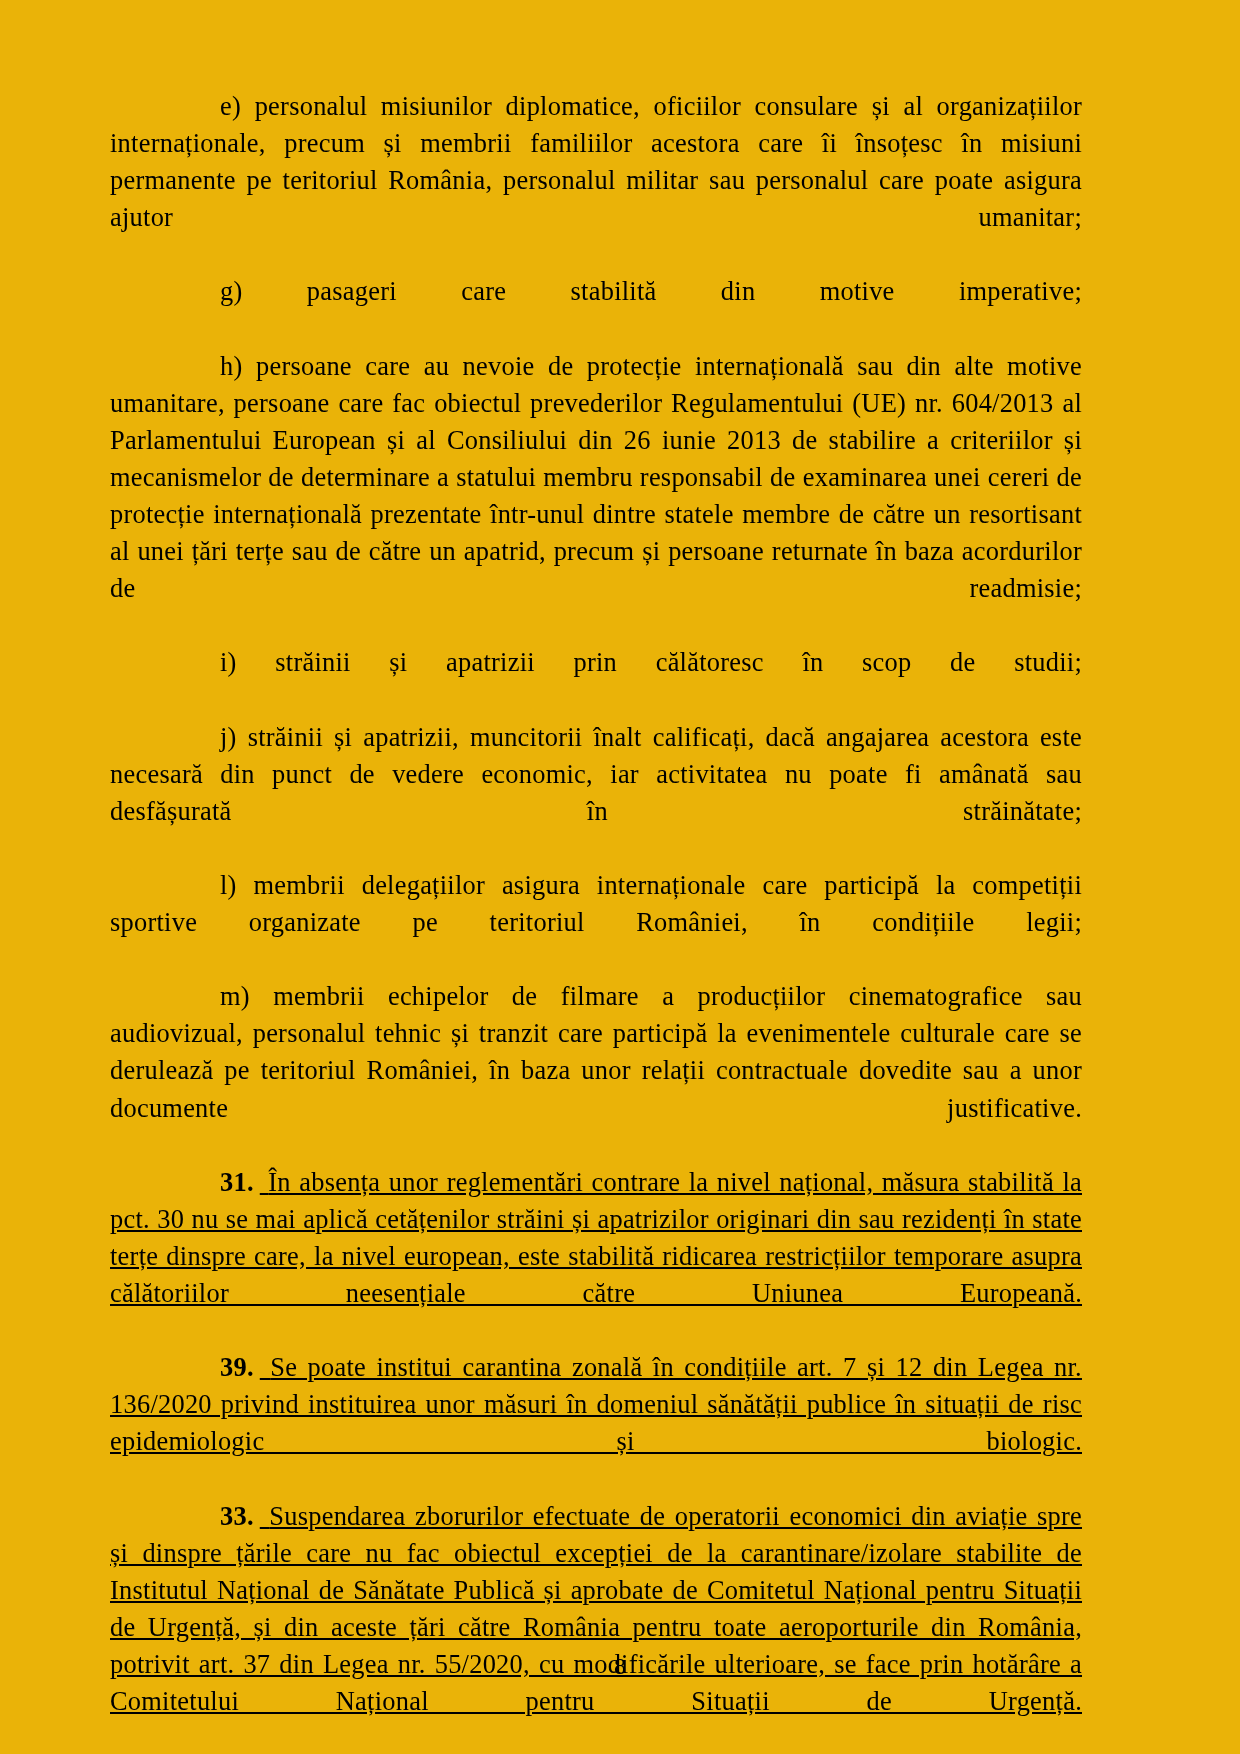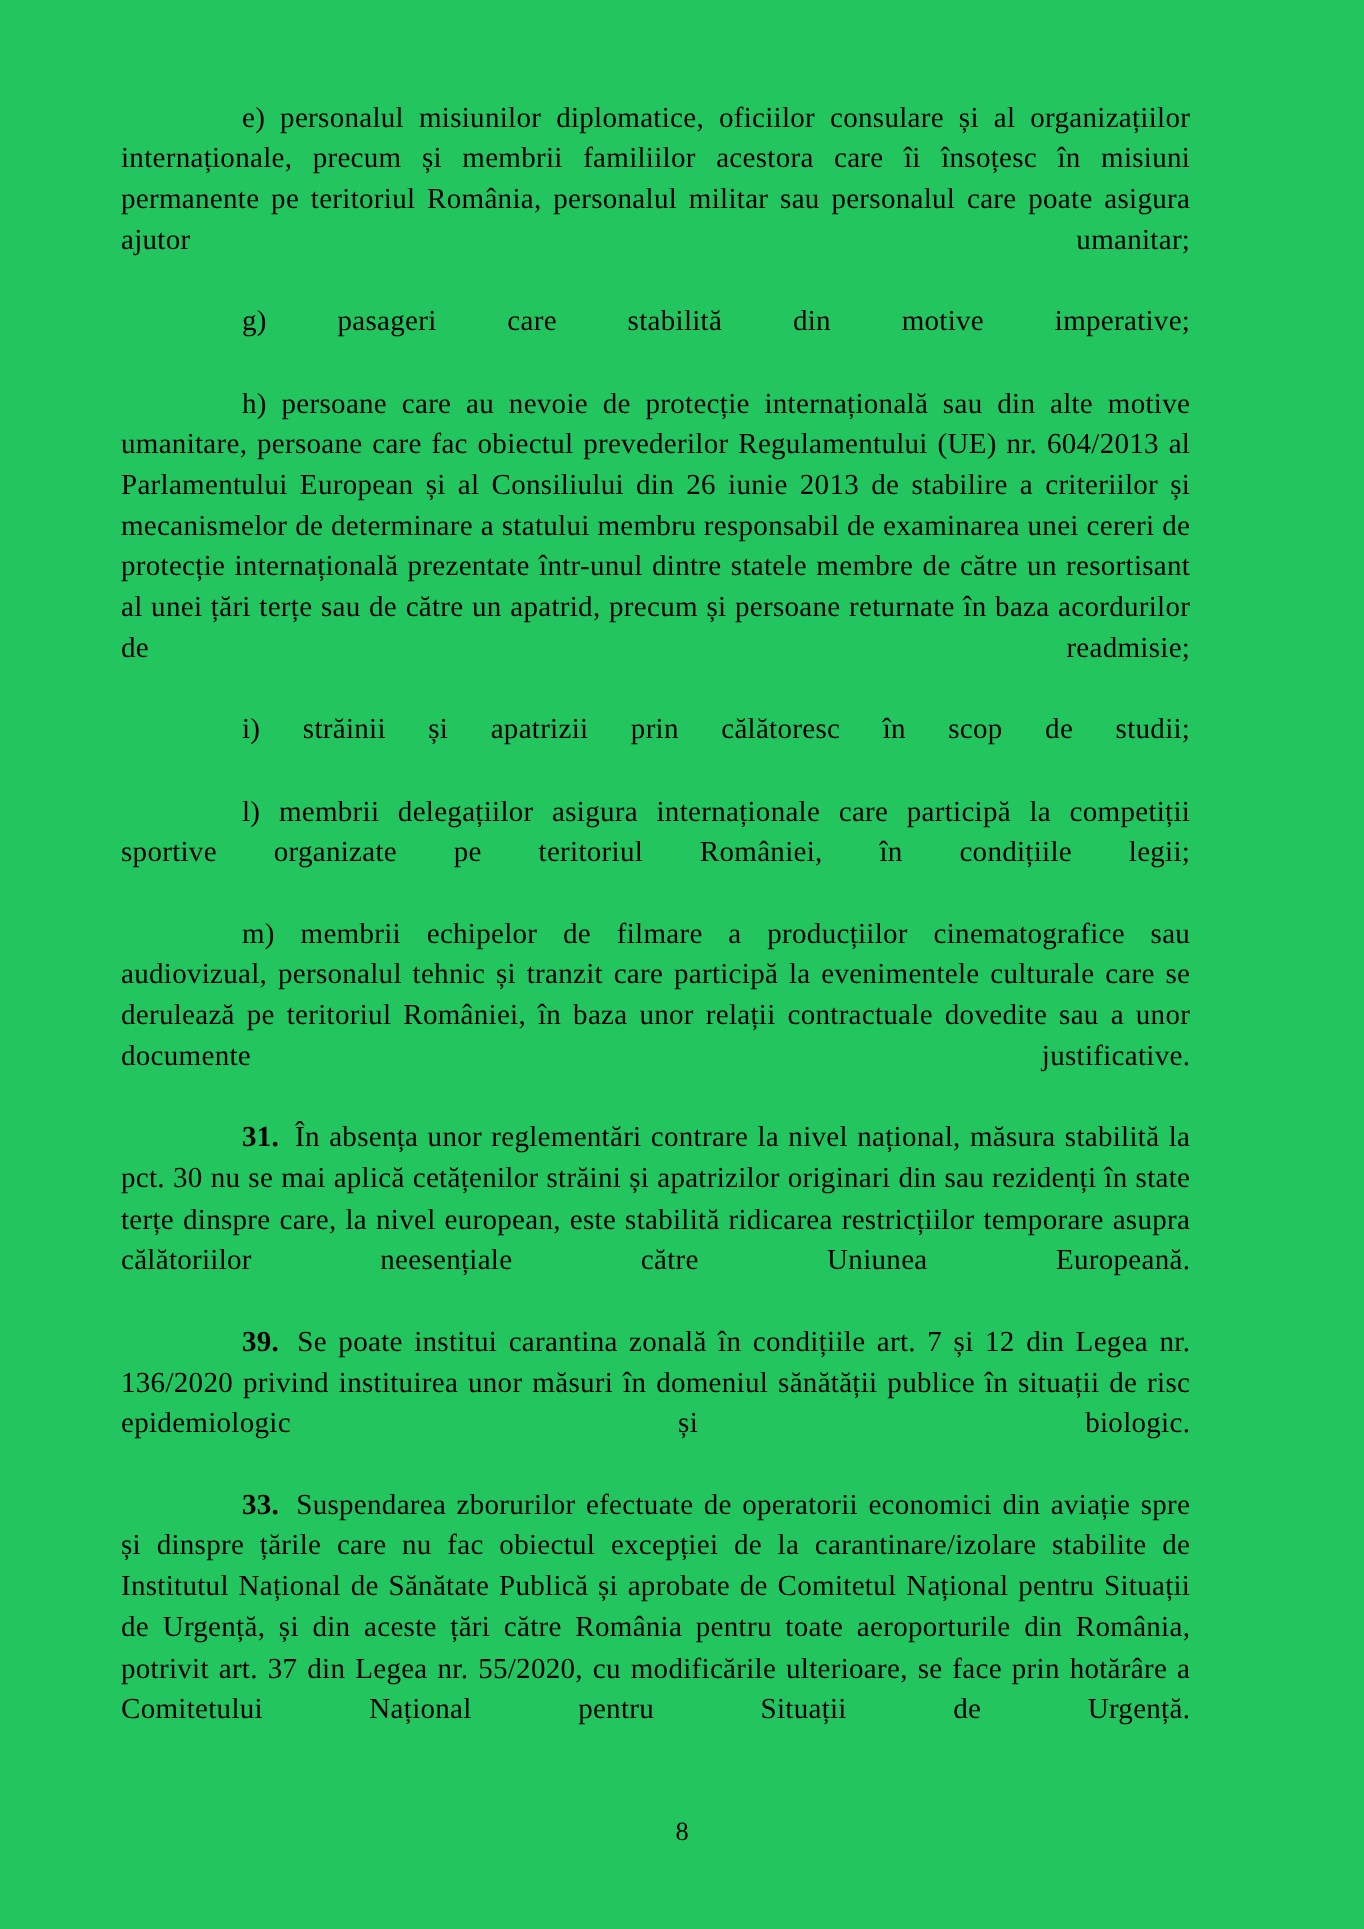--- a/index.html
+++ b/index.html
@@ -8,21 +8,21 @@
     background: #ffffff;
   }
   body {
     font-family: "Liberation Serif", "DejaVu Serif", serif;
     color: #000000;
   }
   .page {
     position: relative;
     width: 1240px;
     height: 1754px;
-    background: #22c55e;
+    background: #eab308;
     box-sizing: border-box;
     padding: 88px 158px 0 110px;
     overflow: hidden;
   }
   .doc-body {
     font-size: 26.4px;
     line-height: 1.405;
     text-align: justify;
     text-justify: inter-word;
     letter-spacing: 0.01em;
@@ -38,20 +38,21 @@
   }
   .marker-letter {
     min-width: 36px;
   }
   .marker-num {
     font-weight: bold;
     min-width: 0;
   }
   .num-para {
     text-indent: 38px;
+    text-decoration: underline;
   }
   .num-para .marker-num {
     padding-right: 6px;
   }
   .page-number {
     position: absolute;
     left: 0;
     right: 0;
     bottom: 74px;
     text-align: center;
@@ -67,20 +68,21 @@
 </style>
 </head>
 <body>
 
 <div class="page">
   <div class="doc-body" id="doc-body">
       <p class="para"><span class="marker marker-letter">e)</span> <span class="ptext">personalul misiunilor diplomatice, oficiilor consulare și al organizațiilor internaționale, precum și membrii familiilor acestora care îi însoțesc în misiuni permanente pe teritoriul România, personalul militar sau personalul care poate asigura ajutor umanitar;</span></p>
       <p class="para"><span class="marker marker-letter">g)</span> <span class="ptext">pasageri care stabilită din motive imperative;</span></p>
       <p class="para"><span class="marker marker-letter">h)</span> <span class="ptext">persoane care au nevoie de protecție internațională sau din alte motive umanitare, persoane care fac obiectul prevederilor Regulamentului (UE) nr. 604/2013 al Parlamentului European și al Consiliului din 26 iunie 2013 de stabilire a criteriilor și mecanismelor de determinare a statului membru responsabil de examinarea unei cereri de protecție internațională prezentate într-unul dintre statele membre de către un resortisant al unei țări terțe sau de către un apatrid, precum și persoane returnate în baza acordurilor de readmisie;</span></p>
       <p class="para"><span class="marker marker-letter">i)</span> <span class="ptext">străinii și apatrizii prin călătoresc în scop de studii;</span></p>
+      <p class="para"><span class="marker marker-letter">j)</span> <span class="ptext">străinii și apatrizii, muncitorii înalt calificați, dacă angajarea acestora este necesară din punct de vedere economic, iar activitatea nu poate fi amânată sau desfășurată în străinătate;</span></p>
       <p class="para"><span class="marker marker-letter">l)</span> <span class="ptext">membrii delegațiilor asigura internaționale care participă la competiții sportive organizate pe teritoriul României, în condițiile legii;</span></p>
       <p class="para"><span class="marker marker-letter">m)</span> <span class="ptext">membrii echipelor de filmare a producțiilor cinematografice sau audiovizual, personalul tehnic și tranzit care participă la evenimentele culturale care se derulează pe teritoriul României, în baza unor relații contractuale dovedite sau a unor documente justificative.</span></p>
       <p class="para num-para"><span class="marker marker-num">31.</span> <span class="ptext">În absența unor reglementări contrare la nivel național, măsura stabilită la pct. 30 nu se mai aplică cetățenilor străini și apatrizilor originari din sau rezidenți în state terțe dinspre care, la nivel european, este stabilită ridicarea restricțiilor temporare asupra călătoriilor neesențiale către Uniunea Europeană.</span></p>
       <p class="para num-para"><span class="marker marker-num">39.</span> <span class="ptext">Se poate institui carantina zonală în condițiile art. 7 și 12 din Legea nr. 136/2020 privind instituirea unor măsuri în domeniul sănătății publice în situații de risc epidemiologic și biologic.</span></p>
       <p class="para num-para"><span class="marker marker-num">33.</span> <span class="ptext">Suspendarea zborurilor efectuate de operatorii economici din aviație spre și dinspre țările care nu fac obiectul excepției de la carantinare/izolare stabilite de Institutul Național de Sănătate Publică și aprobate de Comitetul Național pentru Situații de Urgență, și din aceste țări către România pentru toate aeroporturile din România, potrivit art. 37 din Legea nr. 55/2020, cu modificările ulterioare, se face prin hotărâre a Comitetului Național pentru Situații de Urgență.</span></p>
     </div>
   <div class="page-number">8</div>
 </div>
 
 </body></html>

